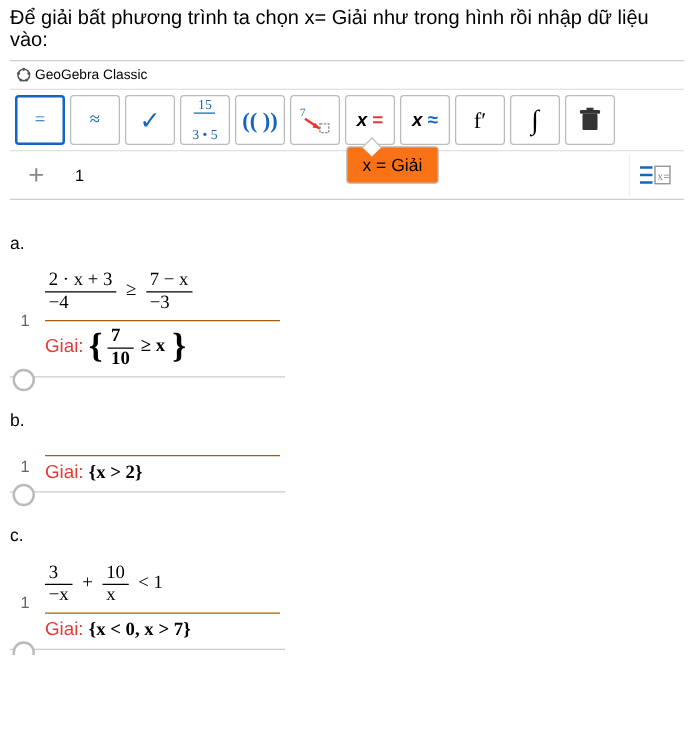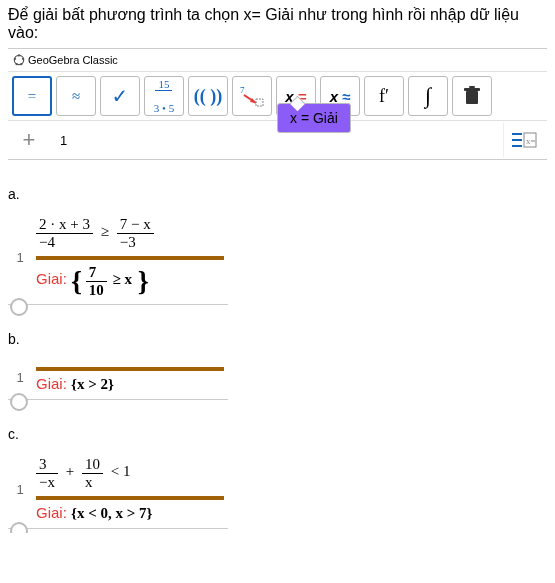--- a/index.html
+++ b/index.html
@@ -82,23 +82,23 @@
     width: 24px; height: 20px;
     border: 2px dashed #1565c0;
     display:inline-block;
   }
   .afterinput {
     position: relative;
     margin-left: 6px;
   }
   .tip {
     position: absolute;
-    top: 26px;
+    top: 40px;
     left: 0;
-    background: #8b5cf6;
+    background: #f97316;
     border: 1px solid #bbb;
     border-radius: 3px;
     padding: 6px 12px;
     font-family: Arial;
     font-size: 14px;
     z-index: 5;
     white-space: nowrap;
   }
   .tip:before {
     content: "";
@@ -147,21 +147,21 @@
   }
   .mfrac {
     display:inline-block;
     text-align:left;
     vertical-align:middle;
     line-height:1.1;
   }
   .mfrac .mn { display:block; border-bottom:1px solid #000; padding:0 3px; }
   .mfrac .md { display:block; padding:0 3px; }
   .giai-line {
-    border-top: 4px solid #a16207;
+    border-top: 1px solid #a16207;
     margin-top: 6px;
     padding-top: 4px;
     font-family: Arial;
   }
   .giai-line .glabel { color: #e53935; }
   .giai-line .gval { font-weight: bold; font-family: "Times New Roman", serif; }
   .brace { font-size: 28px; vertical-align: middle; line-height: 0; }
 </style>
 </head>
 <body>

